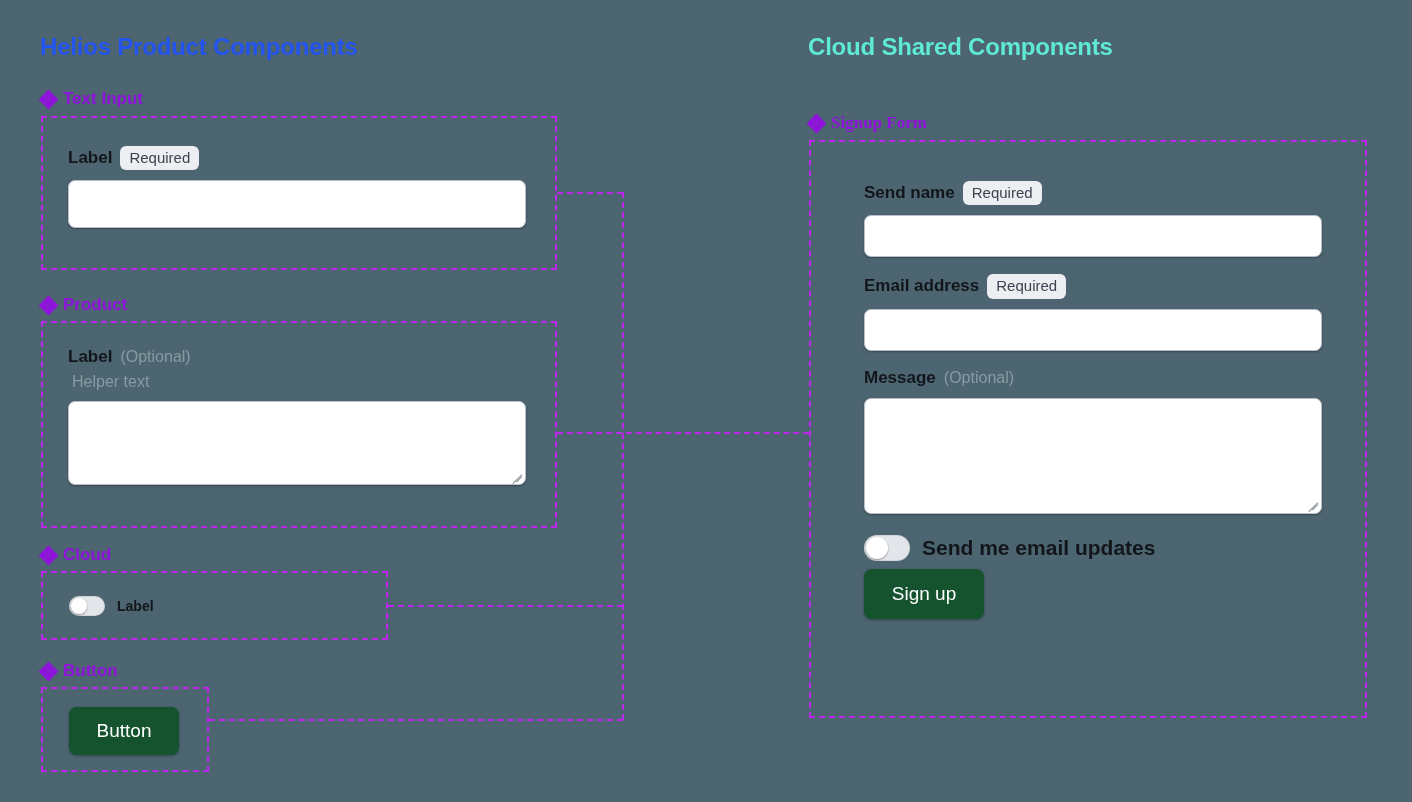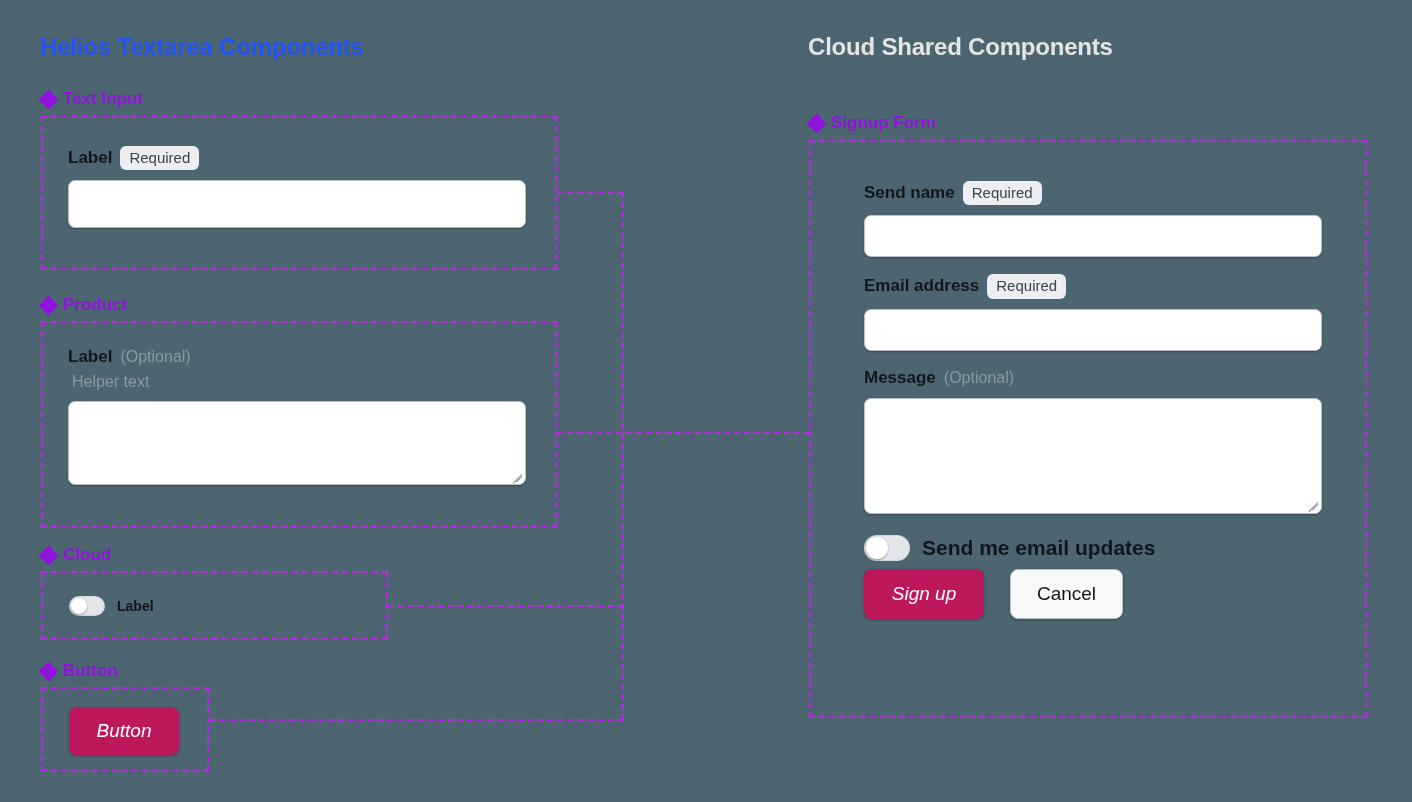--- a/index.html
+++ b/index.html
@@ -14,21 +14,21 @@
 
   
   .panel-title {
     position: absolute;
     font-size: 24px;
     font-weight: 700;
     letter-spacing: -0.2px;
     white-space: nowrap;
   }
   #left-panel-title  { left: 40px;  top: 33px; color: #2354f0; }
-  #right-panel-title { left: 808px; top: 33px; color: #e5e5e5; }
+  #right-panel-title { left: 808px; top: 33px; color: #5eead4; }
 
   .section-label {
     position: absolute;
     font-size: 17px;
     font-weight: 600;
     color: #9013dd;
     white-space: nowrap;
     display: flex;
     align-items: center;
     gap: 7px;
@@ -159,38 +159,37 @@
 
   
   .btn {
     font-family: "Liberation Sans", sans-serif;
     border-radius: 8px;
     border: 1px solid transparent;
     cursor: pointer;
     white-space: nowrap;
   }
   .btn-primary {
-    background: #be185d;
+    background: #14532d;
     color: #ffffff;
     box-shadow: 0 1px 3px rgba(0,0,0,0.35);
-    font-style: italic;
   }
   .btn-secondary {
     background: #f7f8f9;
     color: #12161b;
     border-color: #b9bfc9;
     box-shadow: 0 1px 3px rgba(0,0,0,0.30);
   }
 </style>
 </head>
 <body>
 
 <div class="stage">
 
-  <div class="panel-title" id="left-panel-title">Helios Textarea Components</div>
+  <div class="panel-title" id="left-panel-title">Helios Product Components</div>
 
   <div class="section-label" style="left:41px; top:89px;">
     <span class="diamond-icon">
       <i></i>
         <i></i>
         <i></i>
         <i></i>
     </span>
     <span>Text Input</span>
   </div>
@@ -266,21 +265,21 @@
   </div>
 
   <div class="conn-h" style="left:557px; top:192px; width:66px;"></div>
   <div class="conn-v" style="left:622px; top:192px; height:528px;"></div>
   <div class="conn-h" style="left:557px; top:432px; width:252px;"></div>
   <div class="conn-h" style="left:388px; top:605px; width:235px;"></div>
   <div class="conn-h" style="left:209px; top:719px; width:414px;"></div>
 
   <div class="panel-title" id="right-panel-title">Cloud Shared Components</div>
 
-  <div class="section-label" style="left:809px; top:113px;">
+  <div class="section-label" style="left:809px; top:113px;font-family:Liberation Serif, serif;">
     <span class="diamond-icon">
       <i></i>
         <i></i>
         <i></i>
         <i></i>
     </span>
     <span>Signup Form</span>
   </div>
 
   <div class="frame" style="left:809px; top:140px; width:558px; height:578px;">
@@ -313,19 +312,18 @@
 
       <div class="toggle-row" style="margin-bottom:8px;">
         <span class="toggle" style="width:46px; height:26px; border-radius:13px;">
           <span class="knob" style="width:22px; height:22px;"></span>
         </span>
         <span class="toggle-label big">Send me email updates</span>
       </div>
 
       <div style="display:flex; align-items:center; gap:26px;">
         <button class="btn btn-primary" style="width:120px; height:50px; font-size:19px;">Sign up</button>
-        <button class="btn btn-secondary" style="width:113px; height:50px; font-size:19px;">Cancel</button>
       </div>
 
     </div>
   </div>
 
 </div>
 
 </body></html>

